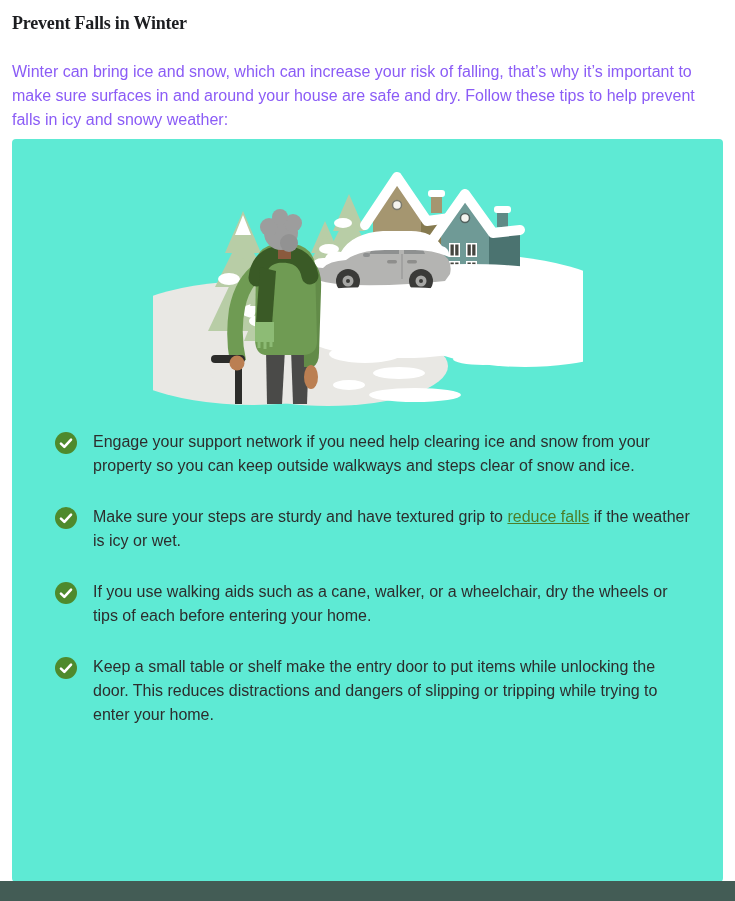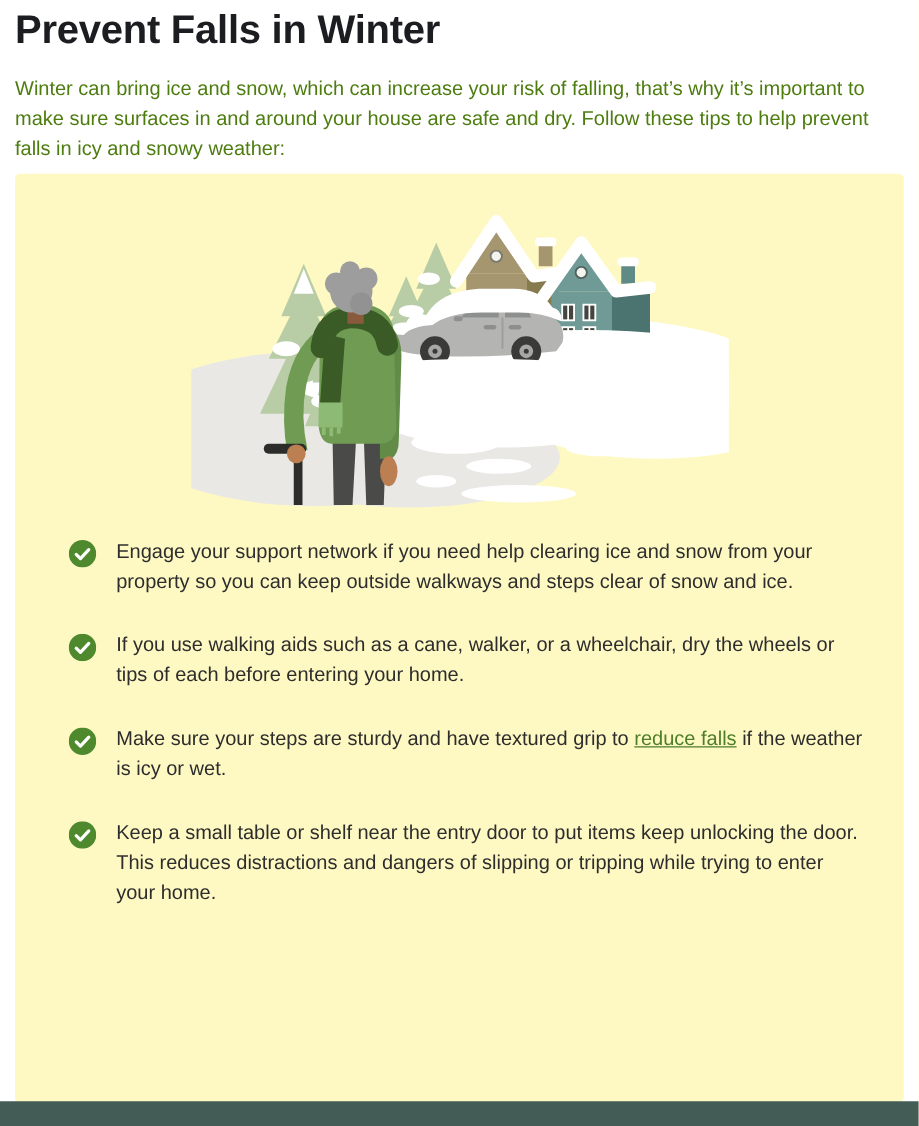--- a/index.html
+++ b/index.html
@@ -4,30 +4,30 @@
 <style>
   html,body{margin:0;padding:0;}
   body{
     width:735px;height:901px;position:relative;overflow:hidden;
     background:#ffffff;
     font-family:"Liberation Sans","DejaVu Sans",sans-serif;
     color:#262626;
   }
   .page{padding:0 12px;}
   .page-title{
-    font-family:Liberation Sans, sans-serif;
-    font-size:32px;line-height:30px;font-weight:700;color:#1c1d20;
+    font-family:Liberation Serif, serif;
+    font-size:18px;line-height:30px;font-weight:700;color:#1c1d20;
     margin:8px 0 0 0;letter-spacing:-0.2px;
   }
   .intro{
     margin:22px 0 0 0;max-width:708px;
-    font-size:16px;line-height:24px;color:#4d7c0f;
+    font-size:16px;line-height:24px;color:#8b5cf6;
   }
   .card{
-    margin-top:7px;height:743px;background:#fef9c3;border-radius:4px;
+    margin-top:7px;height:743px;background:#5eead4;border-radius:4px;
     box-sizing:border-box;overflow:hidden;
   }
   .illus-wrap{width:430px;height:255px;margin:22px auto 0 auto;}
   .illus-wrap svg{display:block;}
   .tips{list-style:none;margin:14px 0 0 0;padding:0 32px 0 43px;}
   .tip{display:flex;align-items:flex-start;gap:16px;margin-bottom:27px;}
   .tip-icon{width:22px;height:22px;flex:0 0 22px;margin-top:2px;}
   .tip-text{font-size:16px;line-height:24px;color:#2d2d2d;max-width:602px;}
   .tip-link{text-decoration:underline;}
   .footer-bar{
@@ -173,33 +173,33 @@
               <circle cx="12" cy="12" r="12" fill="#4e8a2d"></circle>
               <path d="M6.5 12.6 L10.2 16.2 L17.5 8.4" stroke="#ffffff" stroke-width="2.8" fill="none" stroke-linecap="round" stroke-linejoin="round"></path>
             </svg></span>
           <span class="tip-text">Engage your support network if you need help clearing ice and snow from your property so you can keep outside walkways and steps clear of snow and ice.</span>
         </li>
         <li class="tip">
           <span class="tip-icon"><svg viewBox="0 0 24 24" width="22" height="22">
               <circle cx="12" cy="12" r="12" fill="#4e8a2d"></circle>
               <path d="M6.5 12.6 L10.2 16.2 L17.5 8.4" stroke="#ffffff" stroke-width="2.8" fill="none" stroke-linecap="round" stroke-linejoin="round"></path>
             </svg></span>
+          <span class="tip-text">Make sure your steps are sturdy and have textured grip to <a href="#" class="tip-link" style="color: rgb(77, 126, 41);">reduce falls</a> if the weather is icy or wet.</span>
+        </li>
+        <li class="tip">
+          <span class="tip-icon"><svg viewBox="0 0 24 24" width="22" height="22">
+              <circle cx="12" cy="12" r="12" fill="#4e8a2d"></circle>
+              <path d="M6.5 12.6 L10.2 16.2 L17.5 8.4" stroke="#ffffff" stroke-width="2.8" fill="none" stroke-linecap="round" stroke-linejoin="round"></path>
+            </svg></span>
           <span class="tip-text">If you use walking aids such as a cane, walker, or a wheelchair, dry the wheels or tips of each before entering your home.</span>
         </li>
         <li class="tip">
           <span class="tip-icon"><svg viewBox="0 0 24 24" width="22" height="22">
               <circle cx="12" cy="12" r="12" fill="#4e8a2d"></circle>
               <path d="M6.5 12.6 L10.2 16.2 L17.5 8.4" stroke="#ffffff" stroke-width="2.8" fill="none" stroke-linecap="round" stroke-linejoin="round"></path>
             </svg></span>
-          <span class="tip-text">Make sure your steps are sturdy and have textured grip to <a href="#" class="tip-link" style="color: rgb(77, 126, 41);">reduce falls</a> if the weather is icy or wet.</span>
-        </li>
-        <li class="tip">
-          <span class="tip-icon"><svg viewBox="0 0 24 24" width="22" height="22">
-              <circle cx="12" cy="12" r="12" fill="#4e8a2d"></circle>
-              <path d="M6.5 12.6 L10.2 16.2 L17.5 8.4" stroke="#ffffff" stroke-width="2.8" fill="none" stroke-linecap="round" stroke-linejoin="round"></path>
-            </svg></span>
-          <span class="tip-text">Keep a small table or shelf near the entry door to put items keep unlocking the door. This reduces distractions and dangers of slipping or tripping while trying to enter your home.</span>
+          <span class="tip-text">Keep a small table or shelf make the entry door to put items while unlocking the door. This reduces distractions and dangers of slipping or tripping while trying to enter your home.</span>
         </li>
       </ul>
   </div>
 </div>
 
 <div class="footer-bar" style="background-color: rgb(67, 92, 85);"></div>
 
 </body></html>

